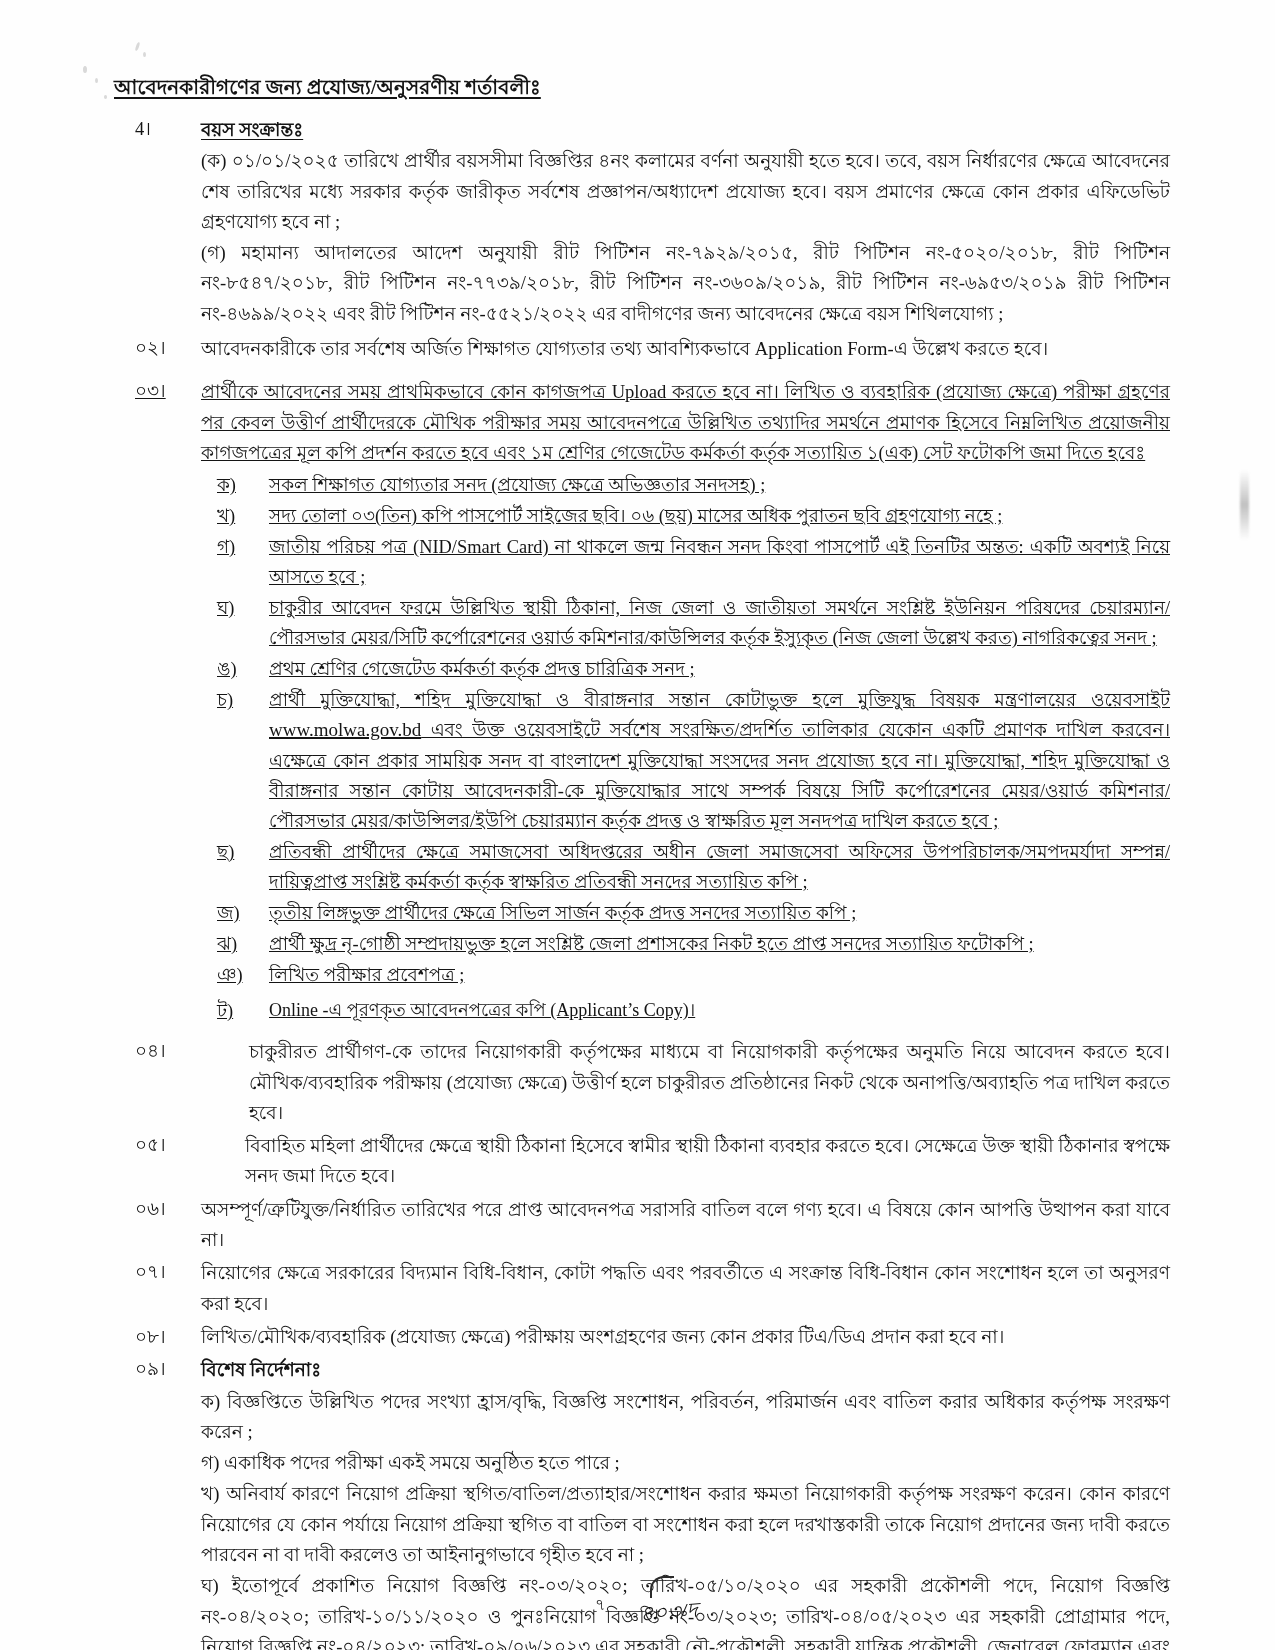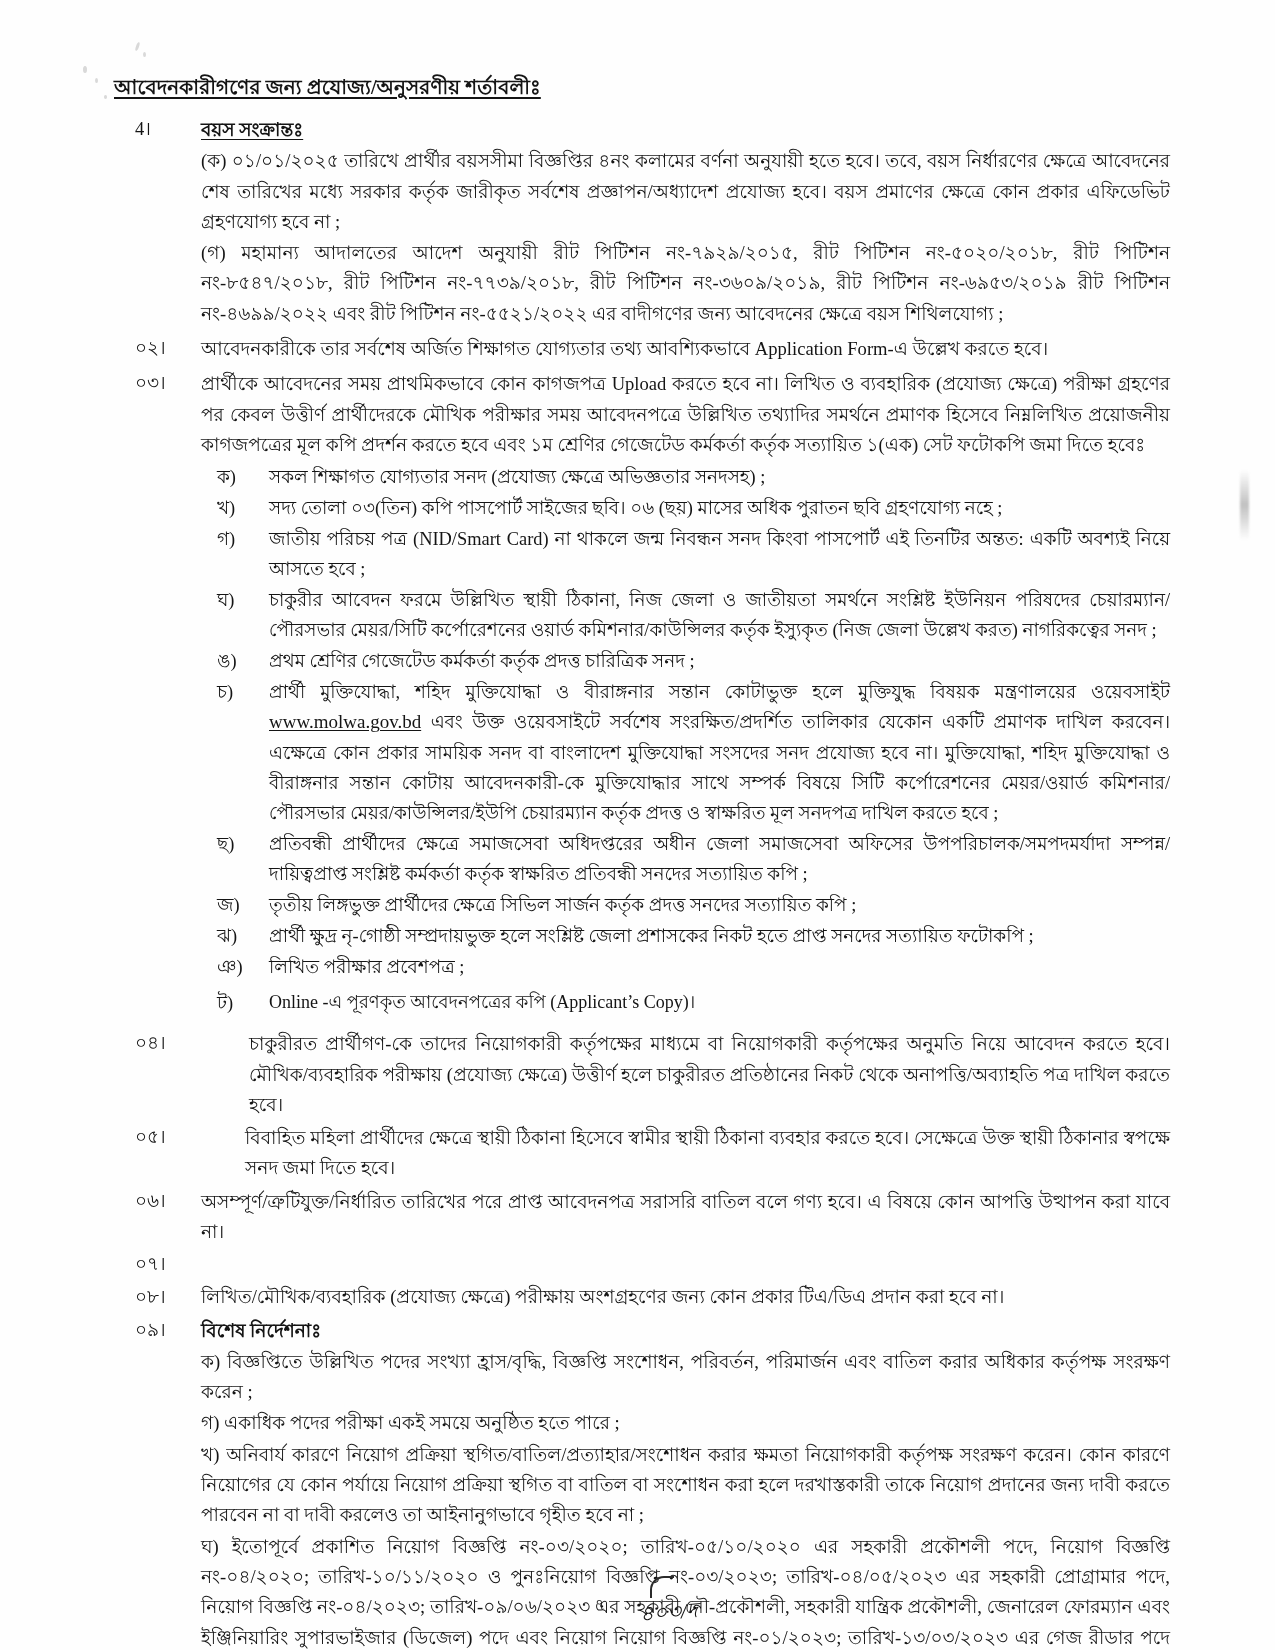--- a/index.html
+++ b/index.html
@@ -167,21 +167,21 @@
       </div>
     </div>
 
     <div class="section" style="margin-top:4px;">
       <div class="sec-no">০২।</div>
       <div class="sec-body">
         <p class="para">আবেদনকারীকে তার সর্বশেষ অর্জিত শিক্ষাগত যোগ্যতার তথ্য আবশ্যিকভাবে Application Form-এ উল্লেখ করতে হবে।</p>
       </div>
     </div>
 
-    <div class="section" style="margin-top:4px;">
+    <div class="section" style="margin-top:12px;text-decoration:underline;">
       <div class="sec-no">০৩।</div>
       <div class="sec-body">
         <p class="para">প্রার্থীকে আবেদনের সময় প্রাথমিকভাবে কোন কাগজপত্র Upload করতে হবে না। লিখিত ও ব্যবহারিক (প্রযোজ্য ক্ষেত্রে) পরীক্ষা গ্রহণের পর কেবল উত্তীর্ণ প্রার্থীদেরকে মৌখিক পরীক্ষার সময় আবেদনপত্রে উল্লিখিত তথ্যাদির সমর্থনে প্রমাণক হিসেবে নিম্নলিখিত প্রয়োজনীয় কাগজপত্রের মূল কপি প্রদর্শন করতে হবে এবং ১ম শ্রেণির গেজেটেড কর্মকর্তা কর্তৃক সত্যায়িত ১(এক) সেট ফটোকপি জমা দিতে হবেঃ</p>
         <div class="sub-list">
 
           <div class="sub-item">
             <div class="sub-marker">ক)</div>
             <div class="sub-text">সকল শিক্ষাগত যোগ্যতার সনদ (প্রযোজ্য ক্ষেত্রে অভিজ্ঞতার সনদসহ) ;</div>
           </div>
 
@@ -255,20 +255,23 @@
 
     <div class="section" style="margin-top:2px;">
       <div class="sec-no">০৬।</div>
       <div class="sec-body">
         <p class="para">অসম্পূর্ণ/ত্রুটিযুক্ত/নির্ধারিত তারিখের পরে প্রাপ্ত আবেদনপত্র সরাসরি বাতিল বলে গণ্য হবে। এ বিষয়ে কোন আপত্তি উত্থাপন করা যাবে না।</p>
       </div>
     </div>
 
     <div class="section" style="margin-top:2px;">
       <div class="sec-no">০৭।</div>
+      <div class="sec-body">
+        <p class="para">নিয়োগের ক্ষেত্রে সরকারের বিদ্যমান বিধি-বিধান,  কোটা পদ্ধতি এবং পরবর্তীতে এ সংক্রান্ত বিধি-বিধান কোন সংশোধন হলে তা অনুসরণ করা হবে।</p>
+      </div>
     </div>
 
     <div class="section" style="margin-top:2px;align-items:center;">
       <div class="sec-no">০৮।</div>
       <div class="sec-body">
         <p class="para">লিখিত/মৌখিক/ব্যবহারিক (প্রযোজ্য ক্ষেত্রে) পরীক্ষায় অংশগ্রহণের জন্য কোন প্রকার টিএ/ডিএ প্রদান করা হবে না।</p>
       </div>
     </div>
 
     <div class="section" style="margin-top:2px;">

